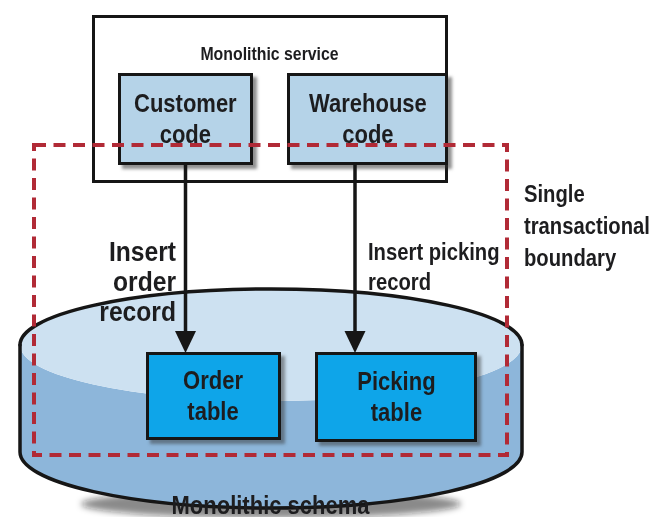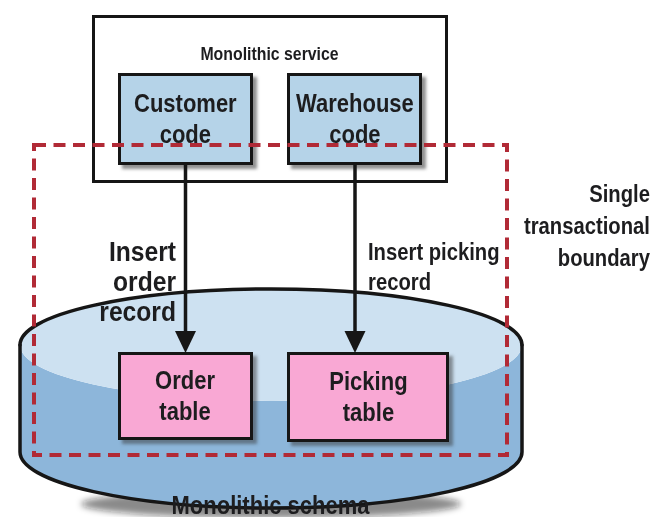--- a/index.html
+++ b/index.html
@@ -7,44 +7,44 @@
     position:relative; width:667px; height:517px; background:#ffffff;
     font-family:"Liberation Sans", sans-serif; color:#1d1d1f; overflow:hidden;
   }
   .layer { position:absolute; inset:0; }
   .z1 { z-index:1; } .z2 { z-index:2;padding-left:40px; } .z3 { z-index:3; } .z4 { z-index:4; }
 
   .box { position:absolute; box-sizing:border-box; border:3px solid #161616;
          display:flex; align-items:center; justify-content:center; }
   .service-box { left:92px; top:15px; width:356px; height:168px; background:#ffffff; }
   .code-box  { background:#b5d3e8; box-shadow:4px 4px 3px rgba(55,55,55,0.55); }
-  .table-box { background:#f9a8d4; box-shadow:4px 4px 3px rgba(55,55,55,0.50); }
+  .table-box { background:#0ea5e9; box-shadow:4px 4px 3px rgba(55,55,55,0.50);margin-left:28px; }
   .customer-box  { left:118px; top:73px;  width:135px; height:92px; }
-  .warehouse-box { left:287px; top:73px;  width:135px; height:92px; }
+  .warehouse-box { left:287px; top:73px;  width:161px; height:92px; }
   .order-box     { left:118px; top:352px; width:135px; height:88px; }
   .picking-box   { left:287px; top:352px; width:162px; height:90px; }
 
   .txt { font-weight:700; white-space:pre-line; color:#1d1d1f; }
   .cond { display:inline-block; transform:scaleX(0.88); }
   .o-c { transform-origin:50% 50%; }
   .o-r { transform-origin:100% 50%; }
   .o-l { transform-origin:0 50%; }
 
   .box-label { font-size:25px; line-height:31px; text-align:center; }
 
   .service-title { position:absolute; left:92px; top:23px; width:356px;
                    text-align:center; font-size:18px; }
   .schema-label  { position:absolute; left:20px; top:462px; width:502px;
                    text-align:center; font-size:25px; }
   .insert-order-label   { position:absolute; left:36px;  top:207px; width:140px;
                           text-align:right; font-size:28px; line-height:30px; }
   .insert-picking-label { position:absolute; left:368px; top:207px; width:150px;
                           text-align:left;  font-size:23px; line-height:30px; }
   .boundary-label { position:absolute; left:524px; top:146px; width:143px;
-                    text-align:right; font-size:23px; line-height:32px; }
+                    text-align:left; font-size:23px; line-height:32px; }
 </style>
 </head>
 <body>
 
 <div class="canvas">
 
   <svg class="layer z1" width="667" height="517" viewBox="0 0 667 517">
     <defs>
       <filter id="soft" x="-20%" y="-20%" width="140%" height="140%">
         <feGaussianBlur stdDeviation="3"></feGaussianBlur>

